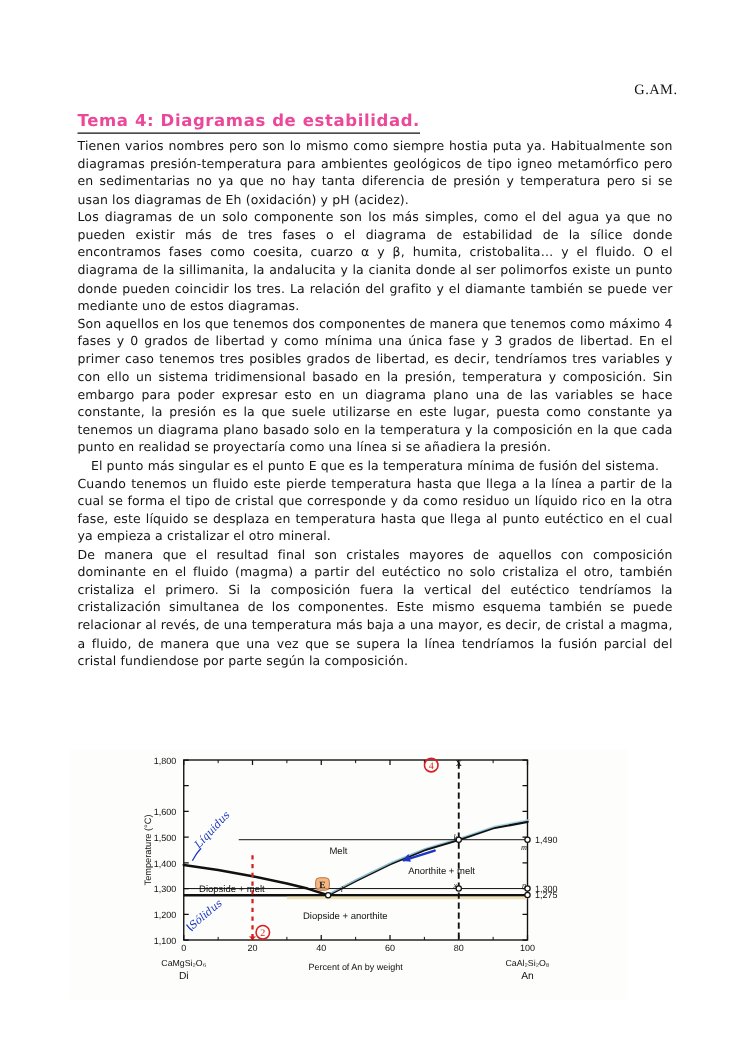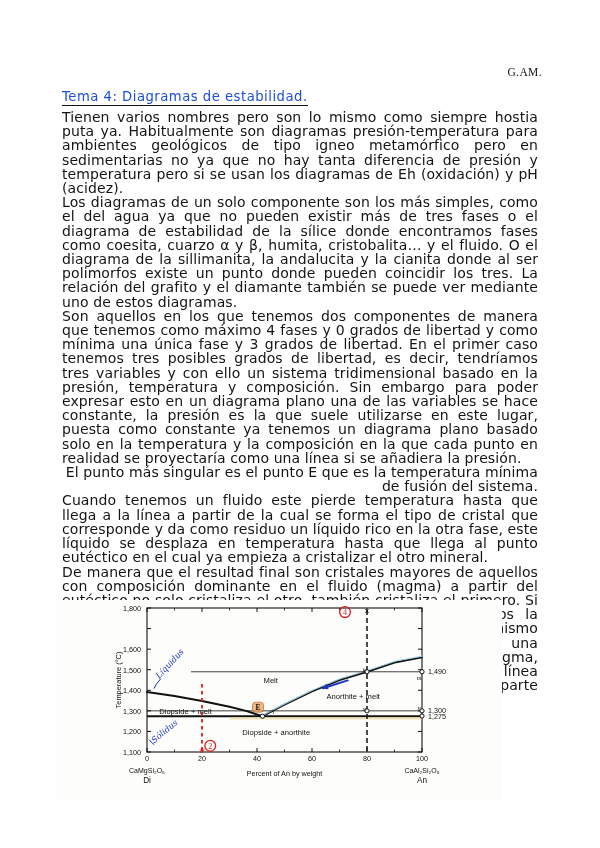--- a/index.html
+++ b/index.html
@@ -33,39 +33,39 @@
   }
   .content {
     position: absolute;
     left: 62px;
     top: 86px;
     width: 476px;
   }
   h1.title {
     font-family: "DejaVu Sans", sans-serif;
     font-size: 13.2px;
-    font-weight: normal;
+    font-weight: bold;
     letter-spacing: 0.5px;
     margin: 0 12px 4px 0;
     padding-bottom: 1px;
     border-bottom: 1.5px solid #111;
     display: inline-block;
-    color: #1d4ed8;
+    color: #ec4899;
   }
   p.para {
     margin: 0;
-    font-size: 14px;
+    font-size: 10px;
     line-height: 14.2px;
     text-align: justify;
     text-justify: inter-word;
     letter-spacing: 0.1px;
     color: #141414;
   }
   p.para.nojust {
-    text-align: right;
+    text-align: center;
   }
   .bullet {
     margin: 0;
     font-size: 9.55px;
     line-height: 14.2px;
     color: #141414;
     letter-spacing: 0.1px;
   }
   .bullet .arrow {
     font-size: 10px;

